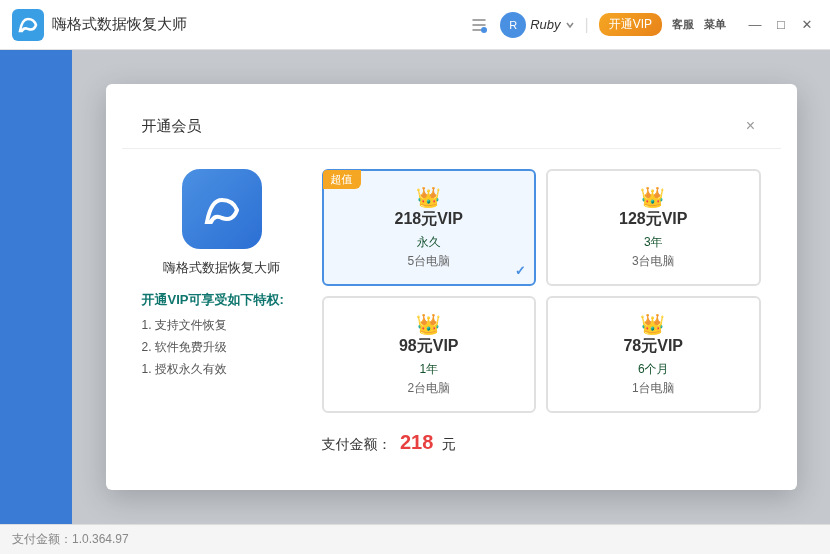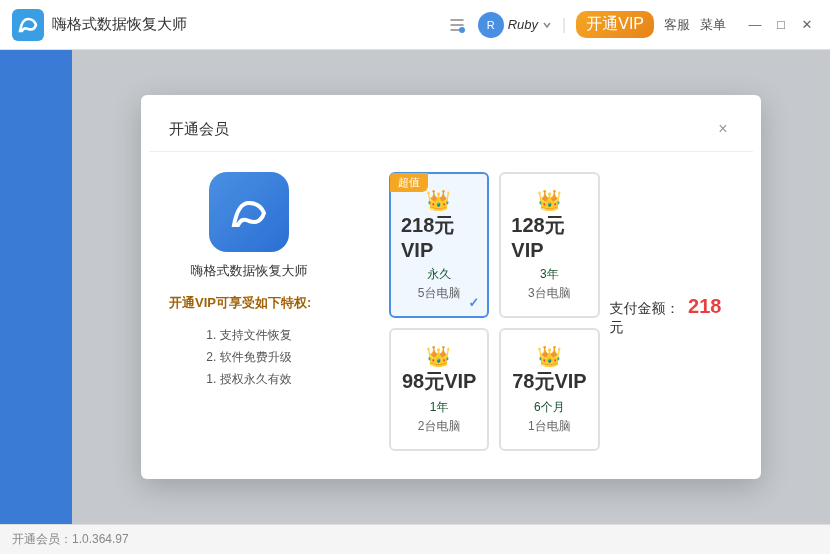--- a/index.html
+++ b/index.html
@@ -66,28 +66,29 @@
       font-size: 13px;
       color: #333;
       font-style: italic;
     }
     .btn-vip {
       background: linear-gradient(135deg, #f5a623, #e8831a);
       color: #fff;
       border: none;
       padding: 3px 10px;
       border-radius: 10px;
-      font-size: 16px;
+      font-size: 12px;
       cursor: pointer;
     }
     .btn-link {
-      font-size: 13px;
+      font-size: 11px;
       color: #555;
       cursor: pointer;
       text-decoration: none;
+      font-weight: bold;
     }
     .win-controls {
       display: flex;
       gap: 4px;
       margin-left: 8px;
     }
     .win-ctrl {
       width: 22px;
       height: 22px;
       display: flex;
@@ -144,22 +145,22 @@
       align-items: center;
       justify-content: center;
       z-index: 100;
     }
 
     
     .dialog {
       background: #fff;
       border-radius: 6px;
       box-shadow: 0 8px 30px rgba(0,0,0,0.2);
-      width: 620px;
-      padding: 8px;
+      width: 691px;
+      padding: 16px;
       position: relative;
     }
 
     .dialog-header {
       padding: 16px 20px 12px;
       border-bottom: 1px solid #eee;
       display: flex;
       align-items: center;
       justify-content: space-between;
     }
@@ -207,60 +208,58 @@
       height: 50px;
     }
     .app-name {
       font-size: 13px;
       color: #333;
       text-align: center;
       margin-bottom: 14px;
     }
     .features-title {
       font-size: 13px;
-      color: #a16207;
+      color: #0f766e;
       font-weight: bold;
-      margin-bottom: 15px;
+      margin-bottom: 8px;
       align-self: flex-start;
     }
     .features-list {
       list-style: none;
       padding: 0;
       width: 100%;
     }
     .features-list li {
       font-size: 12px;
       color: #555;
       margin-bottom: 5px;
       display: flex;
       align-items: center;
       gap: 4px;
-      justify-content: center;
     }
     .info-icon {
       width: 14px;
       height: 14px;
       border-radius: 50%;
       background: #aaa;
       color: #fff;
       font-size: 10px;
       display: inline-flex;
       align-items: center;
       justify-content: center;
       cursor: pointer;
       flex-shrink: 0;
     }
 
     
     .right-panel {
       flex: 1;
       display: flex;
-      flex-direction: row;
+      flex-direction: column;
       gap: 10px;
-      margin-left: 40px;
     }
 
     .plans-grid {
       display: grid;
       grid-template-columns: 1fr 1fr;
       gap: 10px;
     }
 
     .plan-card {
       border: 2px solid #e0e0e0;
@@ -292,21 +291,21 @@
       position: absolute;
       top: -1px;
       left: -1px;
       background: #f5a623;
       color: #fff;
       font-size: 11px;
       padding: 2px 8px;
       border-radius: 4px 0 6px 0;
     }
     .plan-name {
-      font-size: 20px;
+      font-size: 16px;
       font-weight: bold;
       color: #333;
       margin-bottom: 4px;
     }
     .plan-duration {
       font-size: 12px;
       color: #14532d;
       margin-bottom: 2px;
     }
     .plan-computers {
@@ -469,14 +468,14 @@
               </div>
             </div>
           </div>
         </div>
       </div>
     </div>
   </div>
 </div>
 
 <div class="statusbar">
-  <span>开通会员：1.0.364.97</span>
+  <span>支付金额：1.0.364.97</span>
 </div>
 
 </body></html>

